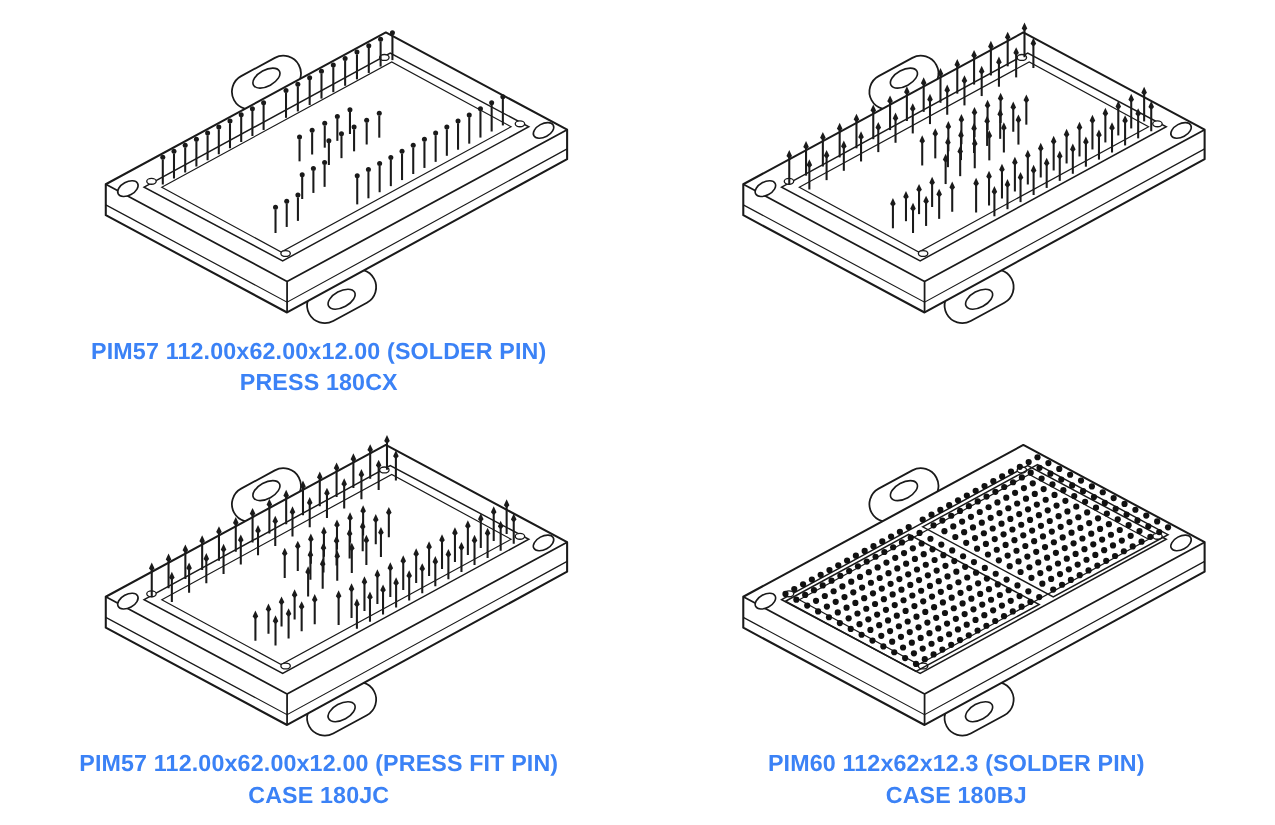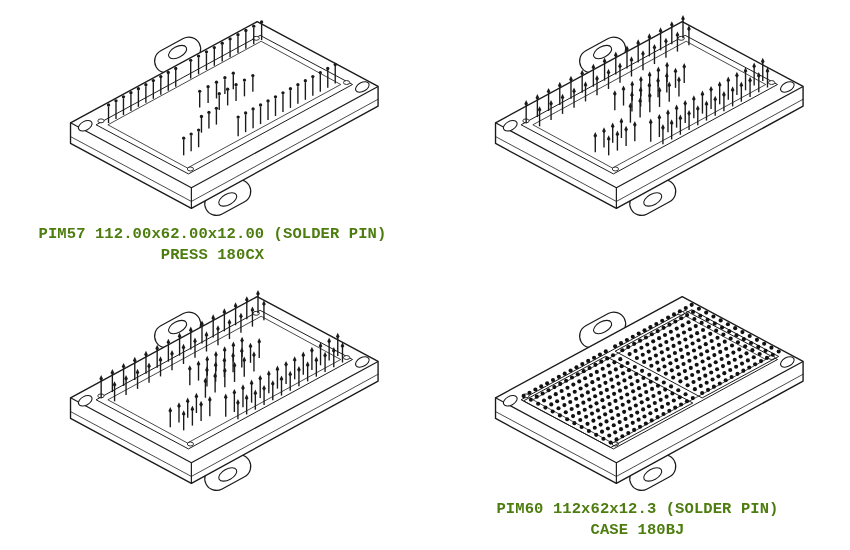--- a/index.html
+++ b/index.html
@@ -13,22 +13,22 @@
     grid-template-rows:275px 275px;
     width:850px;height:550px;
   }
   figure{
     margin:0;display:flex;flex-direction:column;align-items:center;
     justify-content:flex-start;overflow:hidden;
   }
   svg.drawing{width:400px;height:226px;display:block;}
   figcaption{text-align:center;margin-top:-2px;}
   .cap{
-    font-weight:bold;font-size:15.5px;line-height:21px;color:#4d7c0f;
-    letter-spacing:0.1px;white-space:nowrap;font-family:Liberation Mono, monospace;
+    font-weight:bold;font-size:15.5px;line-height:21px;color:#3b82f6;
+    letter-spacing:0.1px;white-space:nowrap;
   }
   .hidden-defs{position:absolute;width:0;height:0;overflow:hidden;}
 </style>
 </head>
 <body>
 
 <svg class="hidden-defs" aria-hidden="true">
   <defs>
     <g id="module-body">
 
@@ -518,20 +518,24 @@
           <line x1="305.18000000000006" y1="103.47999999999999" x2="305.18000000000006" y2="87.47999999999999" stroke="#1a1a1a" stroke-width="1.4"></line>
           <polygon points="305.18000000000006,82.97999999999999 307.08000000000004,86.97999999999999 305.18000000000006,88.97999999999999 303.2800000000001,86.97999999999999" fill="#1a1a1a"></polygon>
           <line x1="314.0466666666667" y1="98.67333333333332" x2="314.0466666666667" y2="82.67333333333332" stroke="#1a1a1a" stroke-width="1.4"></line>
           <polygon points="314.0466666666667,78.17333333333332 315.94666666666666,82.17333333333332 314.0466666666667,84.17333333333332 312.1466666666667,82.17333333333332" fill="#1a1a1a"></polygon>
           <line x1="322.9133333333333" y1="93.86666666666667" x2="322.9133333333333" y2="77.86666666666667" stroke="#1a1a1a" stroke-width="1.4"></line>
           <polygon points="322.9133333333333,73.36666666666667 324.8133333333333,77.36666666666667 322.9133333333333,79.36666666666667 321.0133333333333,77.36666666666667" fill="#1a1a1a"></polygon>
           <line x1="331.78000000000003" y1="89.05999999999997" x2="331.78000000000003" y2="73.05999999999997" stroke="#1a1a1a" stroke-width="1.4"></line>
           <polygon points="331.78000000000003,68.55999999999997 333.68,72.55999999999997 331.78000000000003,74.55999999999997 329.88000000000005,72.55999999999997" fill="#1a1a1a"></polygon>
         </g>
     </svg>
+    <figcaption>
+      <div class="cap">PIM57 112.00x62.00x12.00 (PRESS FIT PIN)</div>
+      <div class="cap">CASE 180JC</div>
+    </figcaption>
   </figure>
 
   <figure>
     <svg class="drawing" viewBox="0 0 400 230">
       <use href="#module-body"></use>
       <g class="pins">
           <polygon points="83.62,128.06 167.22,82.74 255.78,130.26 172.18,175.57999999999998" fill="none" stroke="#1a1a1a" stroke-width="1"></polygon>
           <circle cx="83.62" cy="123.06" r="2.1" fill="#111111"></circle>
           <circle cx="91" cy="127.01999999999998" r="2.1" fill="#111111"></circle>
           <circle cx="98.38000000000001" cy="130.98" r="2.1" fill="#111111"></circle>

